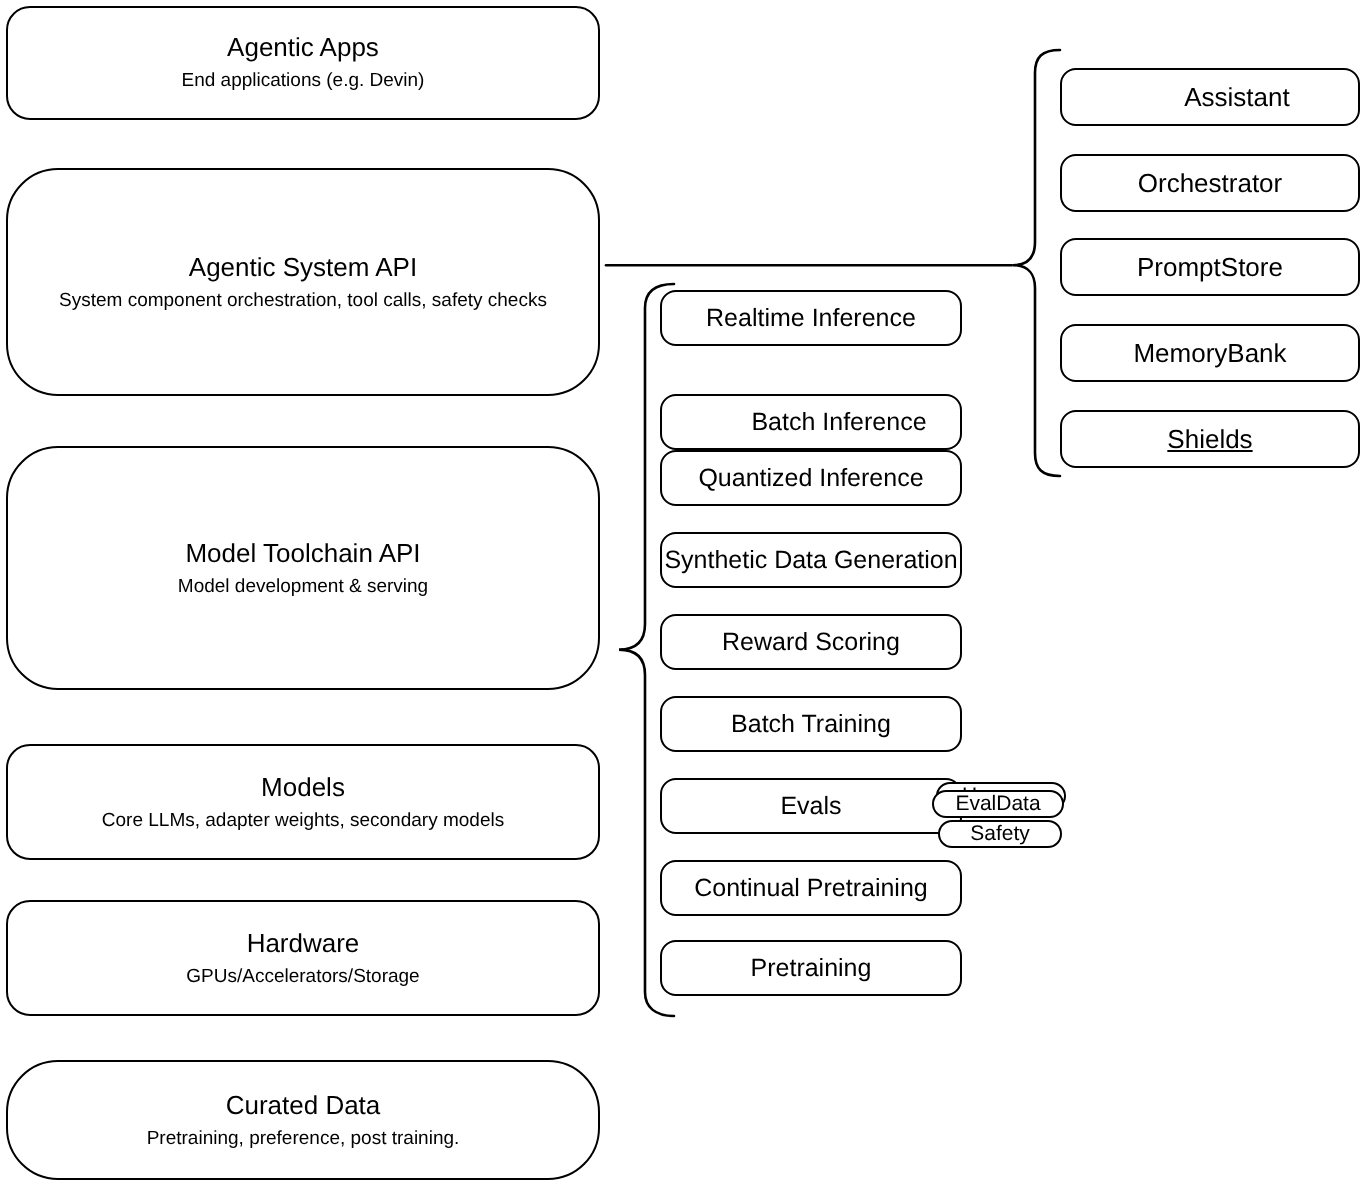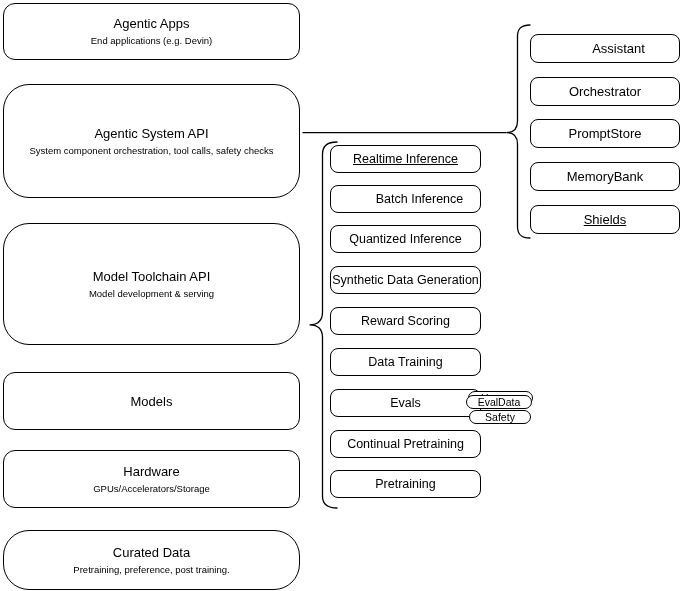--- a/index.html
+++ b/index.html
@@ -56,36 +56,37 @@
   <div class="box lbox r26" style="top:84px;height:114px;">
     <div class="title">Agentic System API</div>
     <div class="subtitle">System component orchestration, tool calls, safety checks</div>
   </div>
   <div class="box lbox r26" style="top:223px;height:122px;">
     <div class="title">Model Toolchain API</div>
     <div class="subtitle">Model development &amp; serving</div>
   </div>
   <div class="box lbox r12" style="top:372px;height:58px;">
     <div class="title">Models</div>
+    <div class="subtitle">Core LLMs, adapter weights, secondary models</div>
   </div>
   <div class="box lbox r12" style="top:450px;height:58px;">
     <div class="title">Hardware</div>
     <div class="subtitle">GPUs/Accelerators/Storage</div>
   </div>
   <div class="box lbox r12" style="top:530px;height:60px;border-radius:26px;">
     <div class="title">Curated Data</div>
     <div class="subtitle">Pretraining, preference, post training.</div>
   </div>
 
-  <div class="box mbox" style="top:145px;text-decoration:underline;">Realtime Inference</div>
-  <div class="box mbox" style="top:185px;padding-left:28px;">Batch Inference</div>
+  <div class="box mbox" style="top:145px;">Realtime Inference</div>
+  <div class="box mbox" style="top:197px;padding-left:28px;">Batch Inference</div>
   <div class="box mbox" style="top:225px;">Quantized Inference</div>
   <div class="box mbox" style="top:265.5px;">Synthetic Data Generation</div>
   <div class="box mbox" style="top:307px;">Reward Scoring</div>
-  <div class="box mbox" style="top:348px;">Data Training</div>
+  <div class="box mbox" style="top:348px;">Batch Training</div>
   <div class="box mbox" style="top:389px;">Evals</div>
   <div class="box mbox" style="top:429.5px;">Continual Pretraining</div>
   <div class="box mbox" style="top:470px;">Pretraining</div>
 
   <div class="pill" style="left:468px;top:378.5px;width:65px;height:14px;margin-top:12px;">Harness</div>
   <div class="pill" style="left:466px;top:394.5px;width:66px;height:14px;">EvalData</div>
   <div class="pill" style="left:469px;top:409.5px;width:62px;height:14px;">Safety</div>
 
   <div class="box rbox" style="top:34px;padding-left:27px;">Assistant</div>
   <div class="box rbox" style="top:76.5px;">Orchestrator</div>

